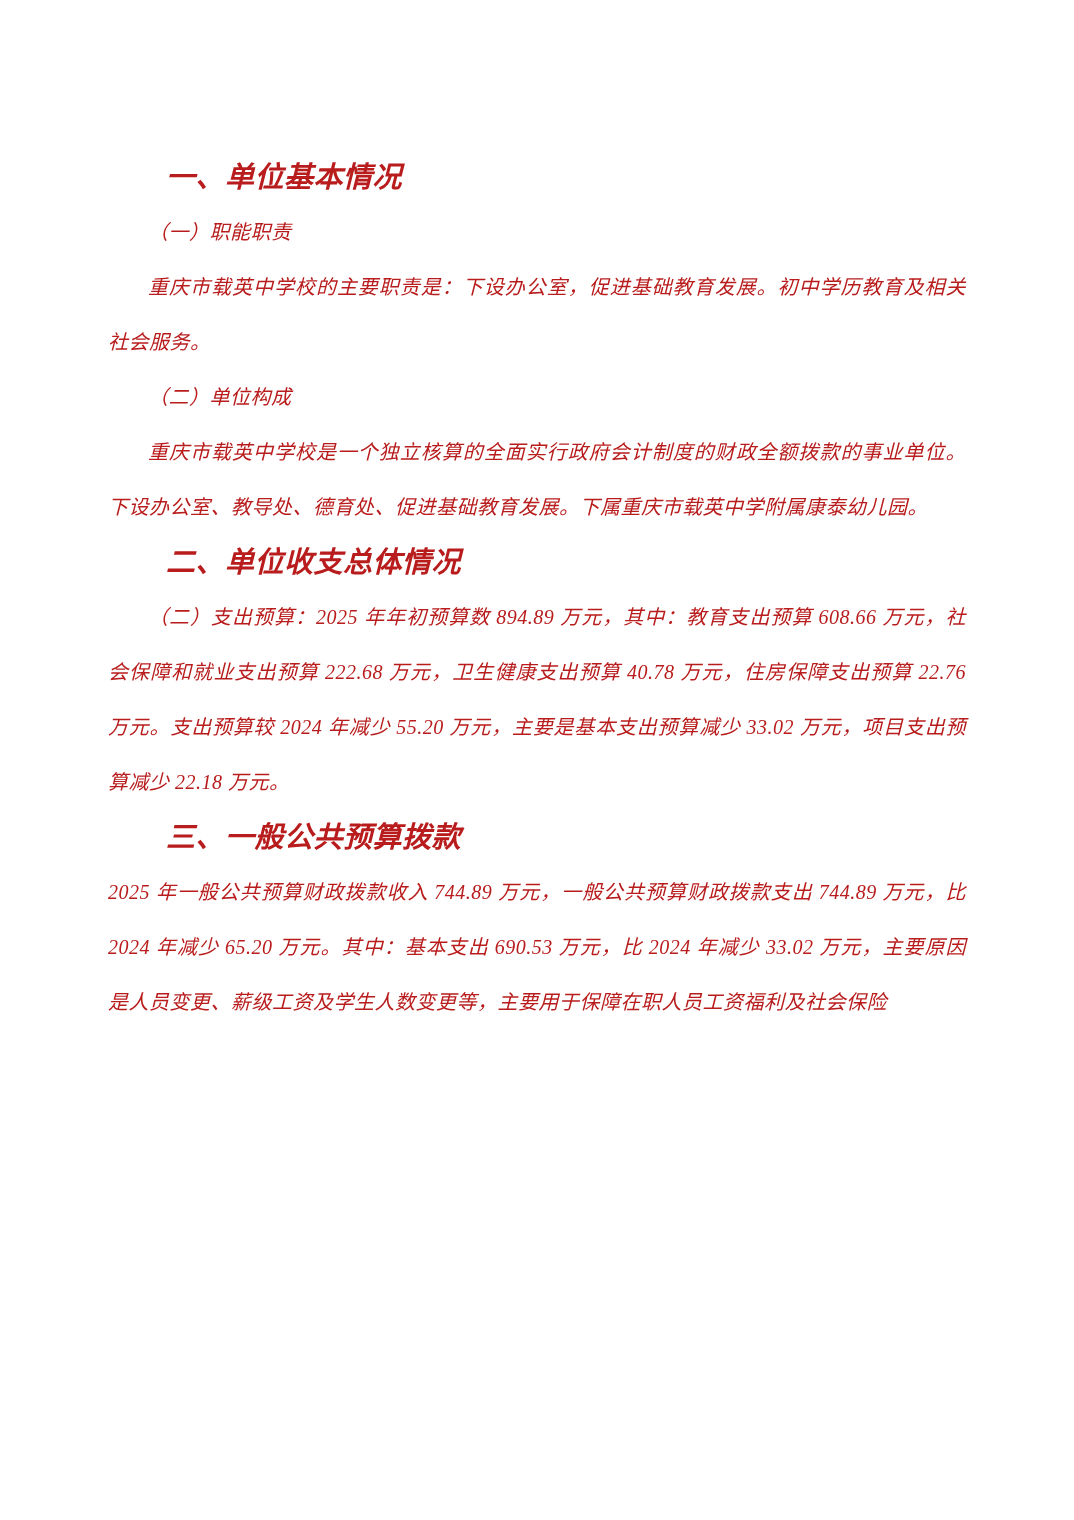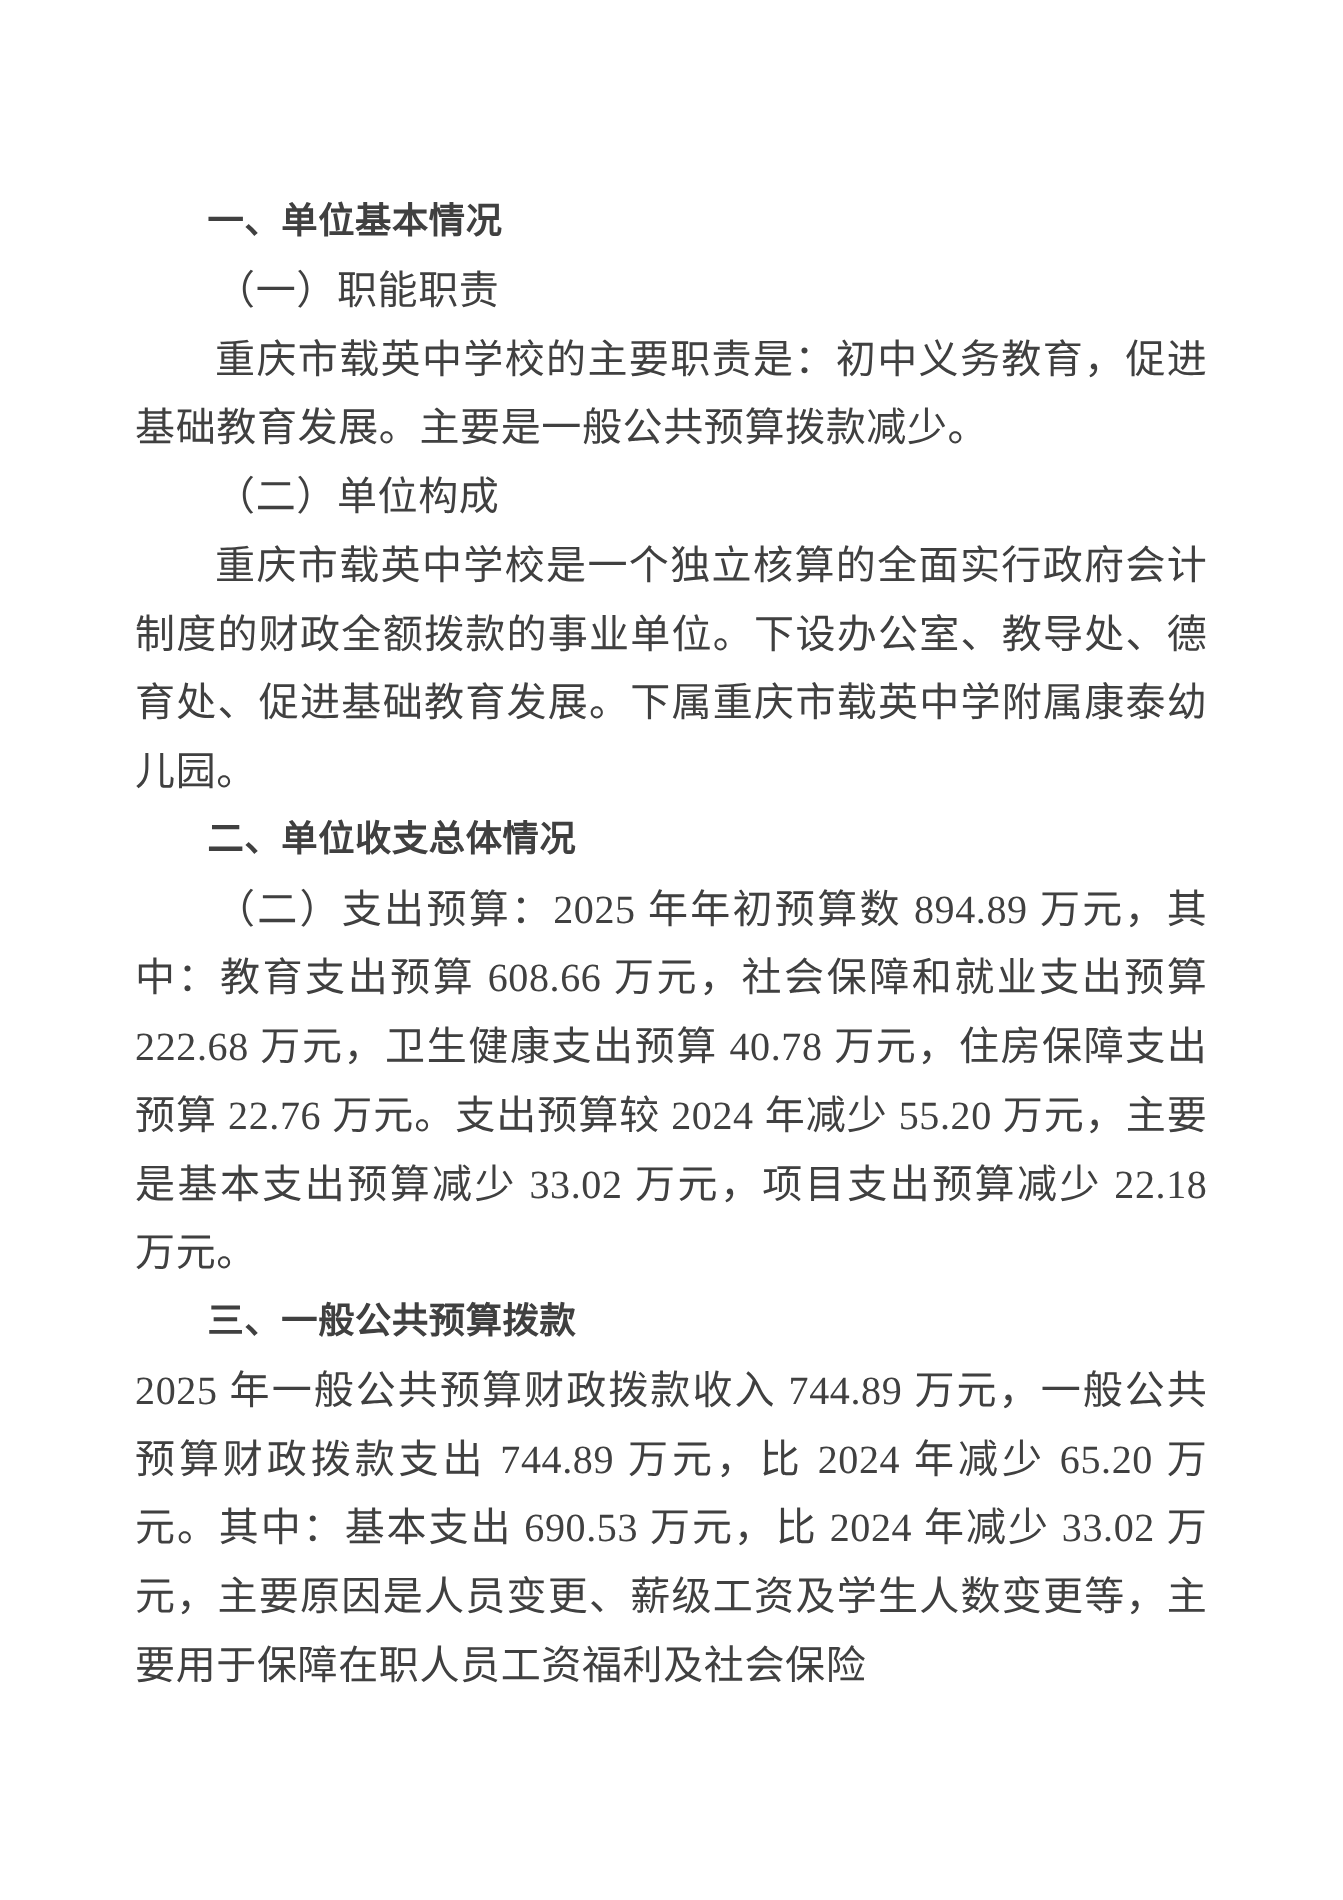--- a/index.html
+++ b/index.html
@@ -5,33 +5,34 @@
   html, body {
     margin: 0;
     padding: 0;
     background: #ffffff;
   }
   .page {
     position: relative;
     width: 1074px;
     height: 1520px;
     background: #ffffff;
-    color: #404040;
+    color: #b91c1c;
     overflow: hidden;
     font-family: "Liberation Serif", "DejaVu Serif", serif;
+    font-style: italic;
   }
   .content {
     position: absolute;
     top: 150px;
     left: 108px;
     width: 858px;
   }
   .content p {
     margin: 0;
-    font-size: 32px;
+    font-size: 20px;
     line-height: 55px;
     text-align: justify;
     letter-spacing: 0.5px;
   }
   p.doc-heading {
     font-family: "Liberation Sans", "DejaVu Sans", sans-serif;
     font-weight: 700;
     font-size: 29px;
     text-indent: 2em;
     text-align: left;
@@ -46,21 +47,21 @@
     text-indent: 0;
   }
 </style>
 </head>
 <body>
 
 <div class="page">
   <div class="content">
     <p class="doc-heading">一、单位基本情况</p>
     <p class="doc-subheading">（一）职能职责</p>
-    <p class="doc-paragraph">重庆市载英中学校的主要职责是：初中义务教育，促进基础教育发展。主要是一般公共预算拨款减少。</p>
+    <p class="doc-paragraph">重庆市载英中学校的主要职责是：下设办公室，促进基础教育发展。初中学历教育及相关社会服务。</p>
     <p class="doc-subheading">（二）单位构成</p>
     <p class="doc-paragraph">重庆市载英中学校是一个独立核算的全面实行政府会计制度的财政全额拨款的事业单位。下设办公室、教导处、德育处、促进基础教育发展。下属重庆市载英中学附属康泰幼儿园。</p>
     <p class="doc-heading">二、单位收支总体情况</p>
     <p class="doc-paragraph">（二）支出预算：2025 年年初预算数 894.89 万元，其中：教育支出预算 608.66 万元，社会保障和就业支出预算 222.68 万元，卫生健康支出预算 40.78 万元，住房保障支出预算 22.76 万元。支出预算较 2024 年减少 55.20 万元，主要是基本支出预算减少 33.02 万元，项目支出预算减少 22.18 万元。</p>
     <p class="doc-heading">三、一般公共预算拨款</p>
     <p class="doc-paragraph-flush">2025 年一般公共预算财政拨款收入 744.89 万元，一般公共预算财政拨款支出 744.89 万元，比 2024 年减少 65.20 万元。其中：基本支出 690.53 万元，比 2024 年减少 33.02 万元，主要原因是人员变更、薪级工资及学生人数变更等，主要用于保障在职人员工资福利及社会保险</p>
   </div>
 </div>
 
 </body></html>

